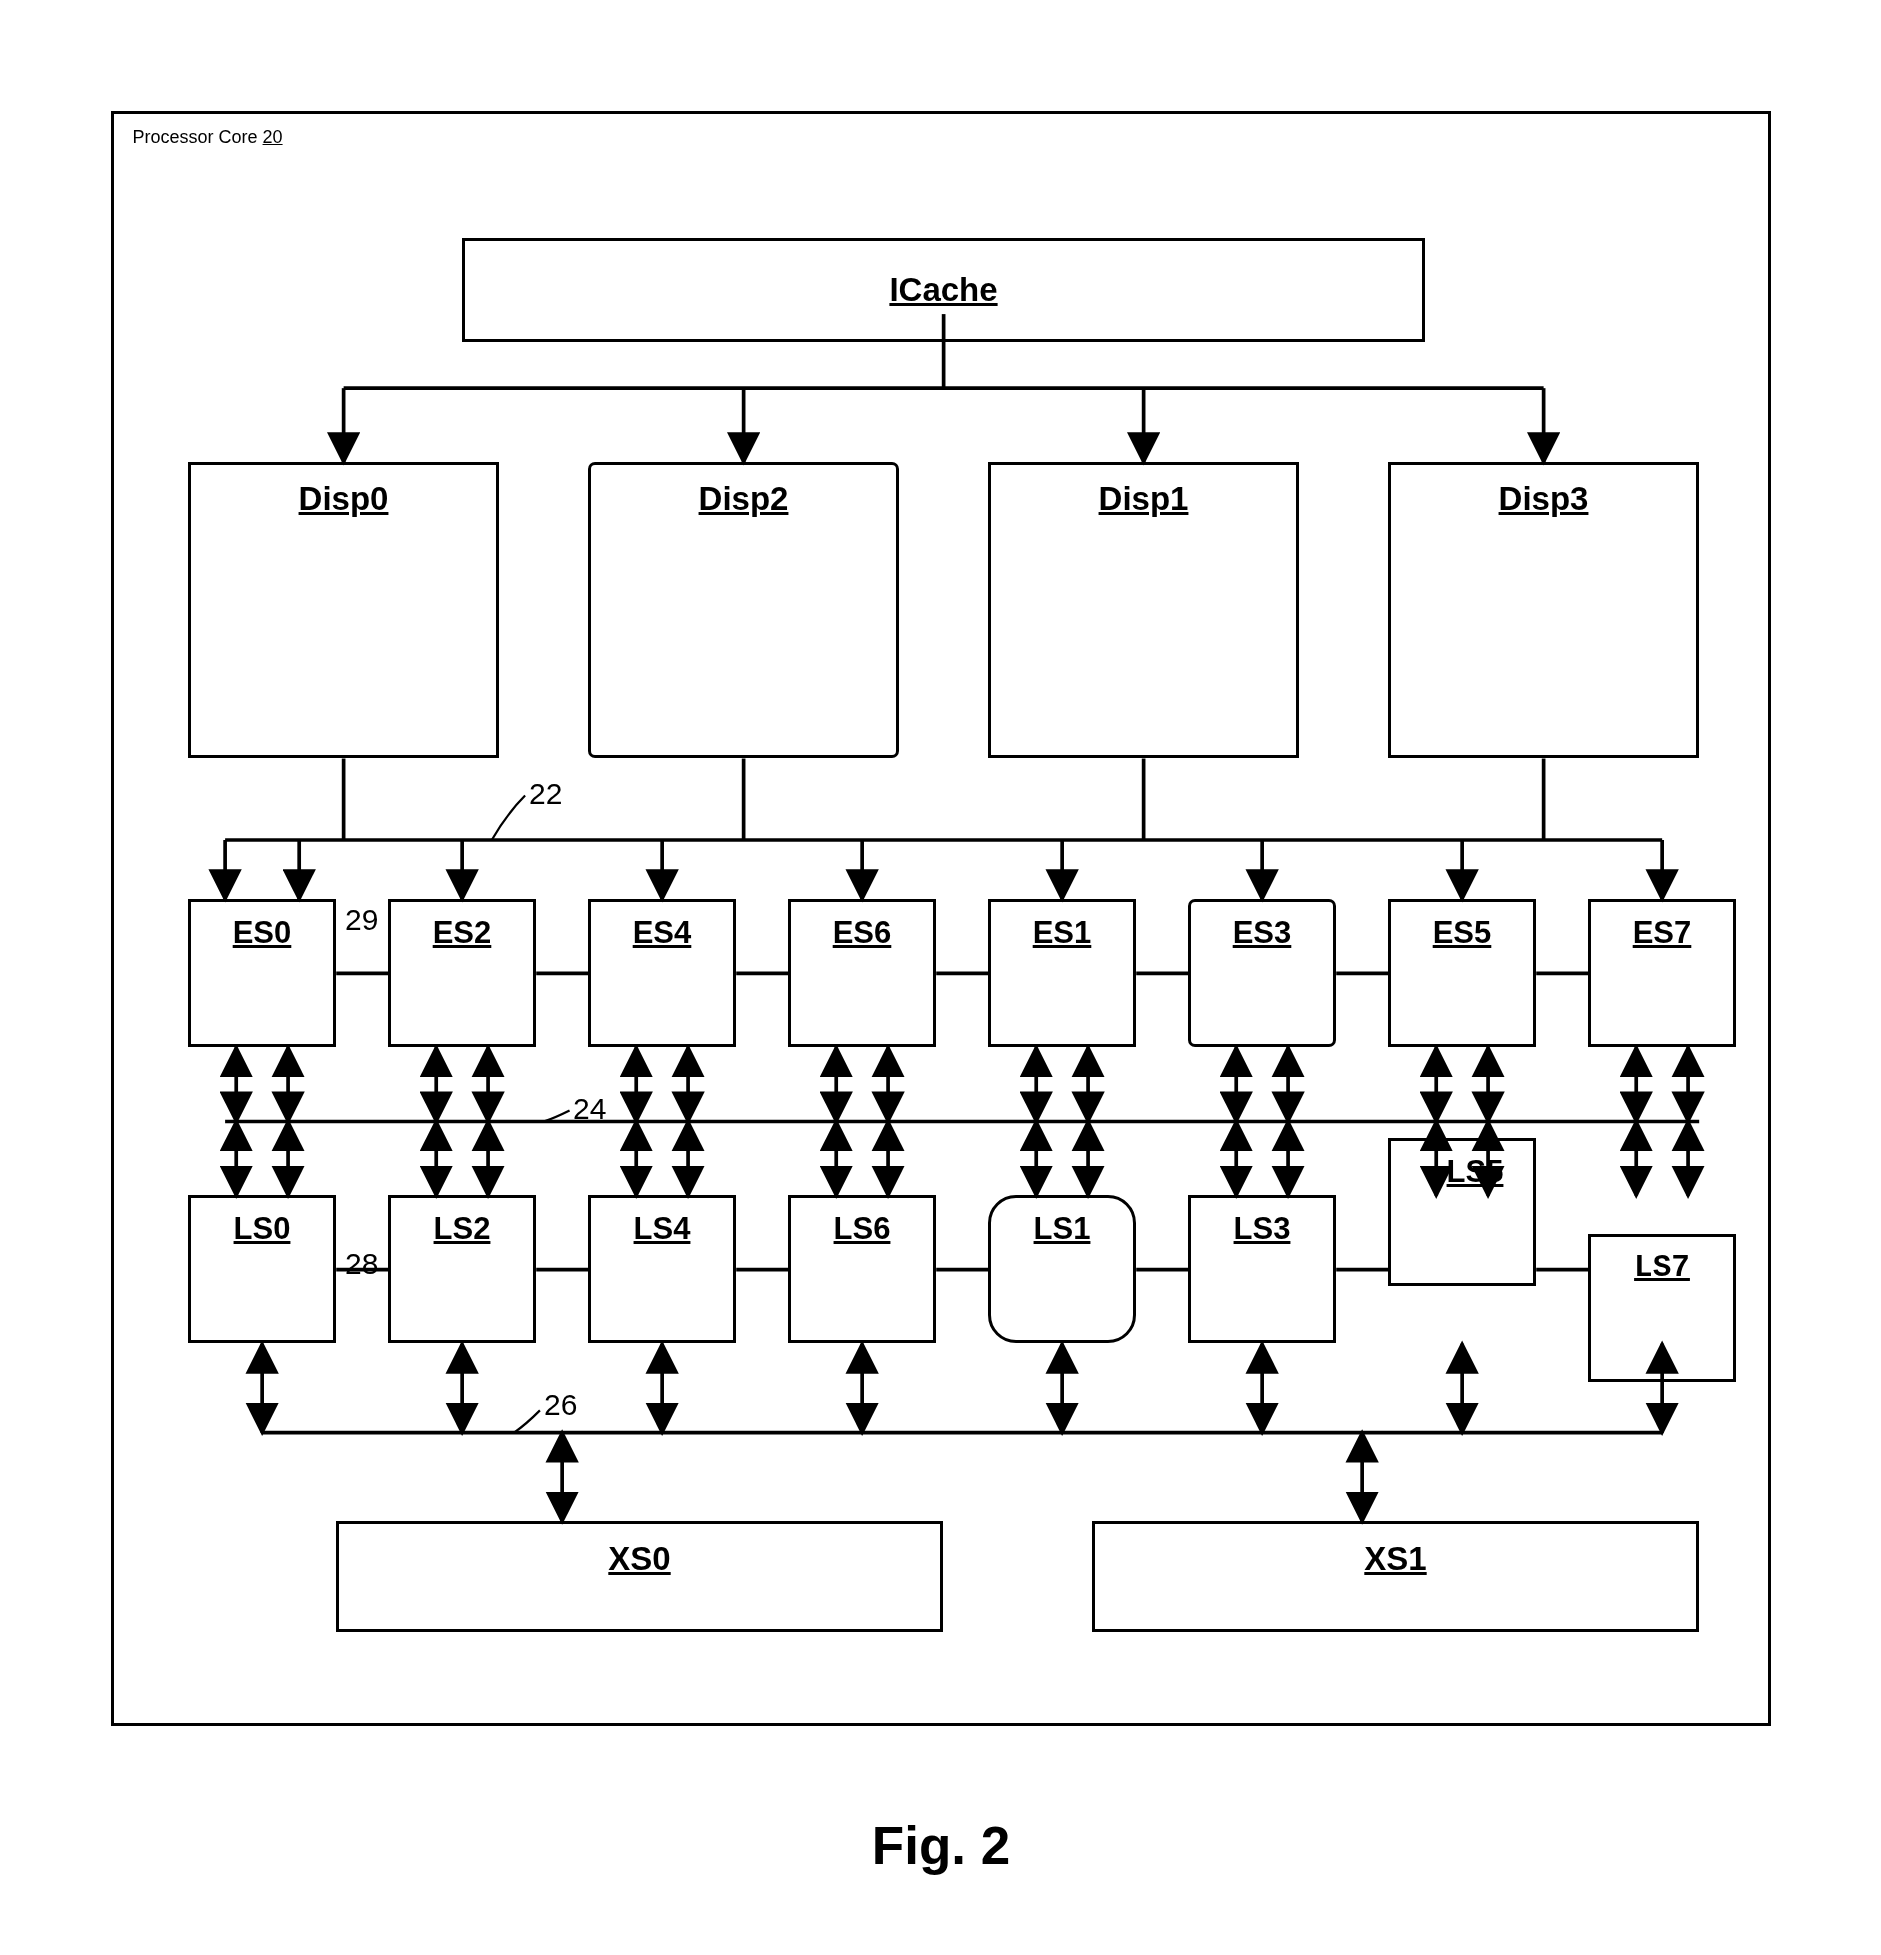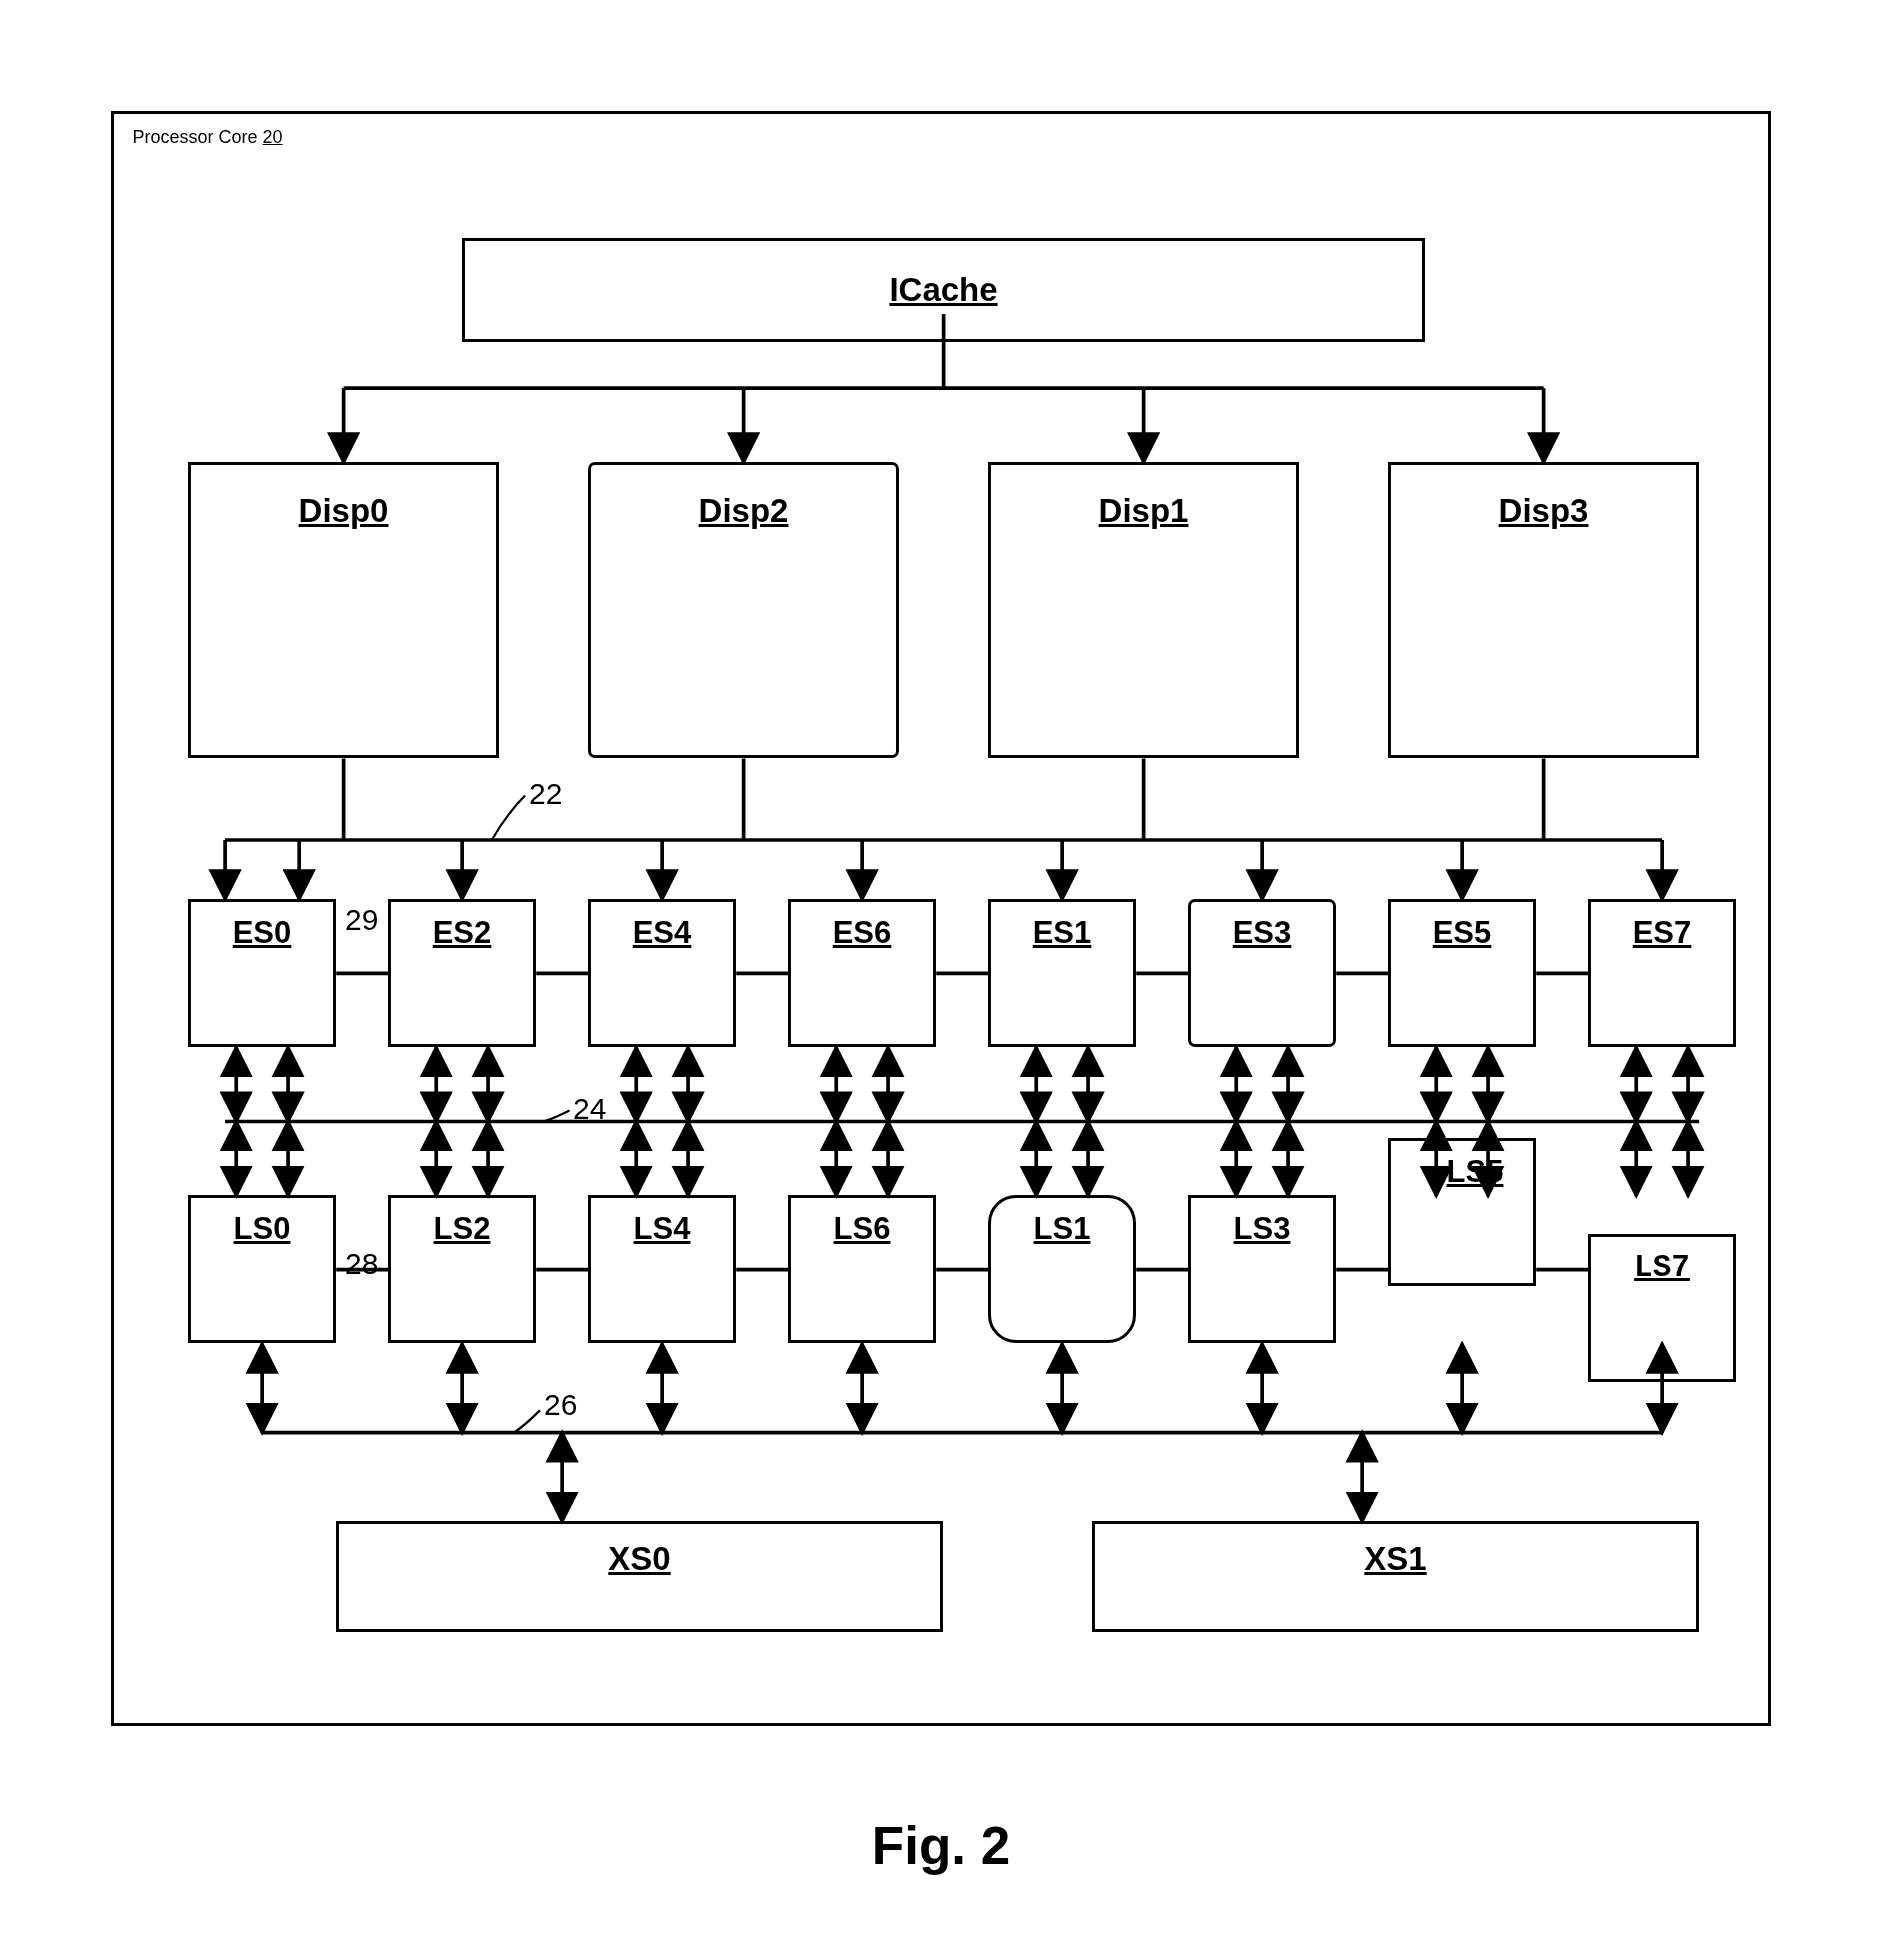--- a/index.html
+++ b/index.html
@@ -52,21 +52,21 @@
     width: 963px;
     height: 104px;
     margin-top: 28px;
   }
   .icache .label { margin-top: 30px; }
   .disp {
     top: 348px;
     width: 311px;
     height: 296px;
   }
-  .disp .label { margin-top: 27px; }
+  .disp .label { margin-top: 15px; }
   .disp0 { left: 74px; }
   .disp2 { left: 474px; border-radius: 7px; }
   .disp1 { left: 874px; }
   .disp3 { left: 1274px; }
   .slice {
     position: absolute;
     width: 148px;
     height: 148px;
     border: 3.7px solid #000;
     box-sizing: border-box;

